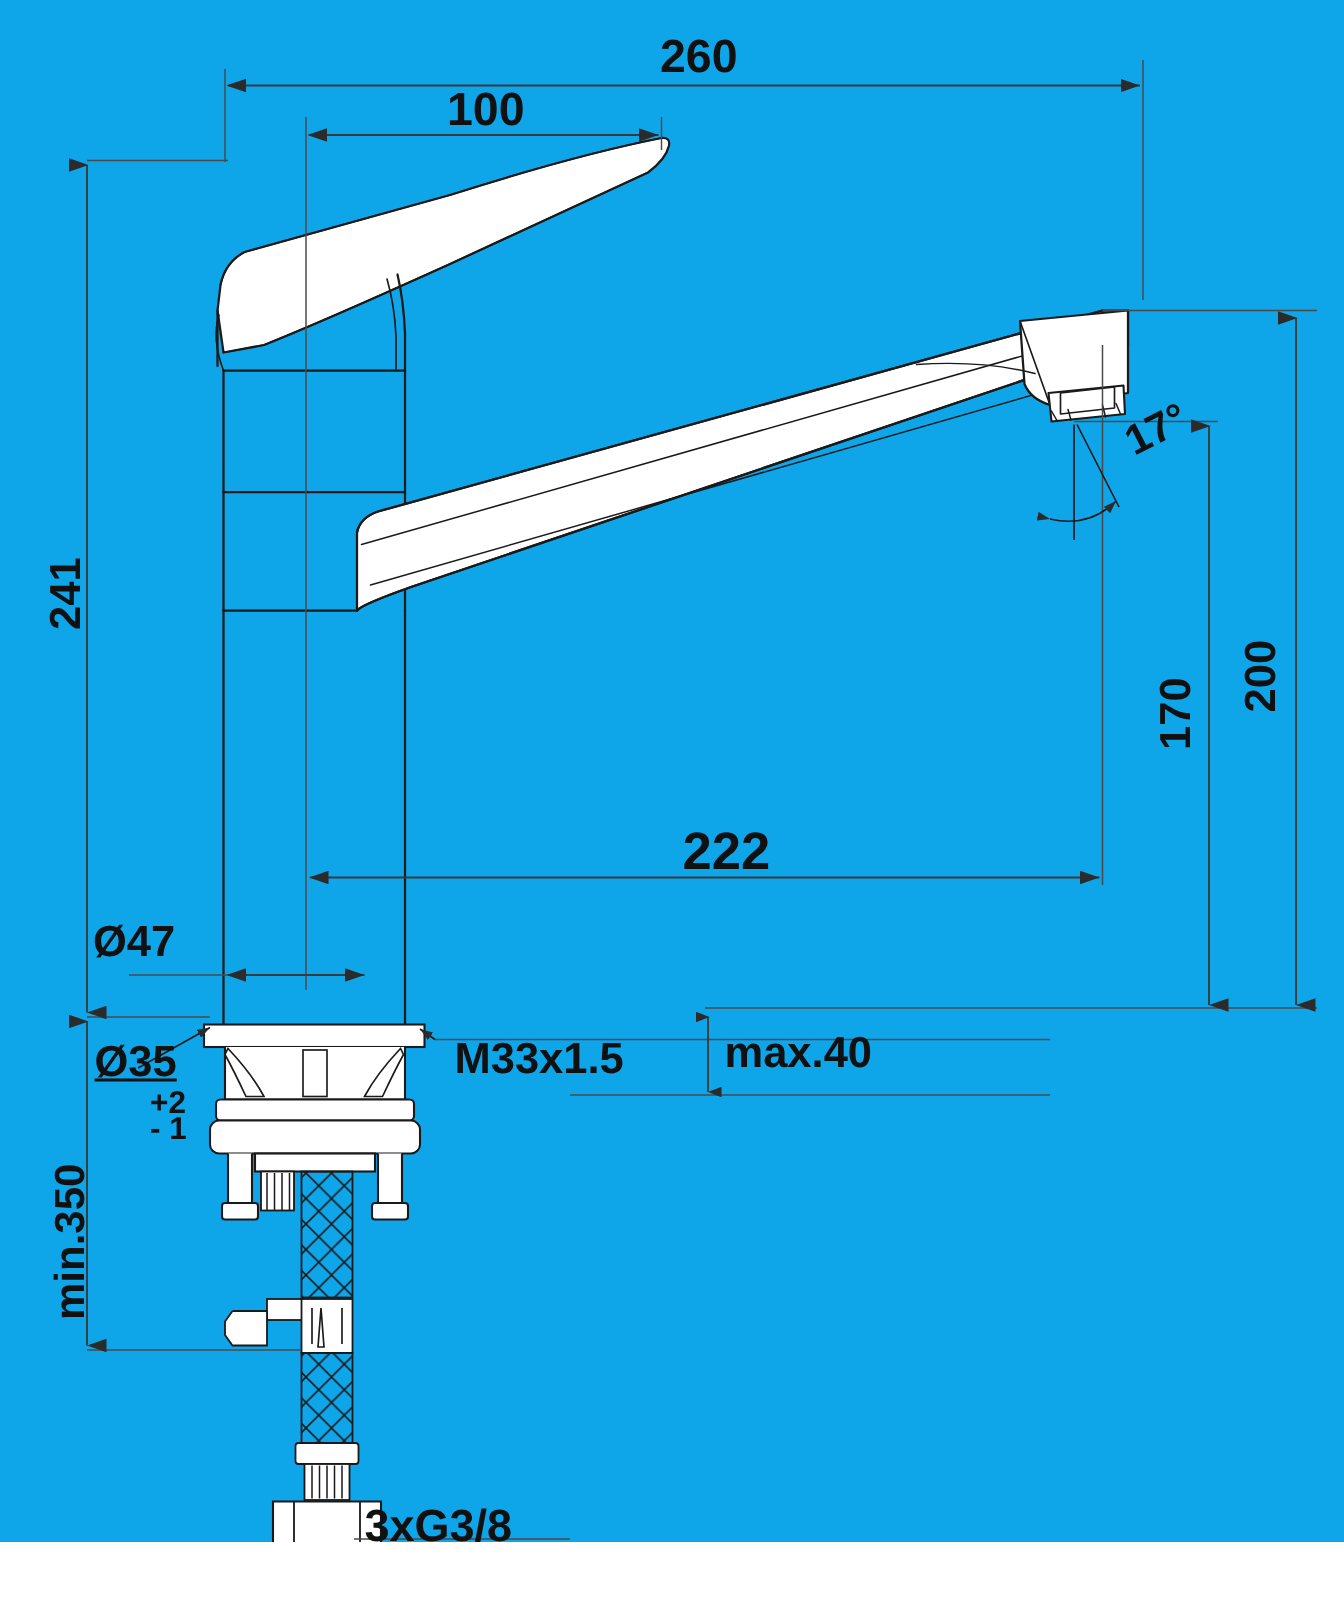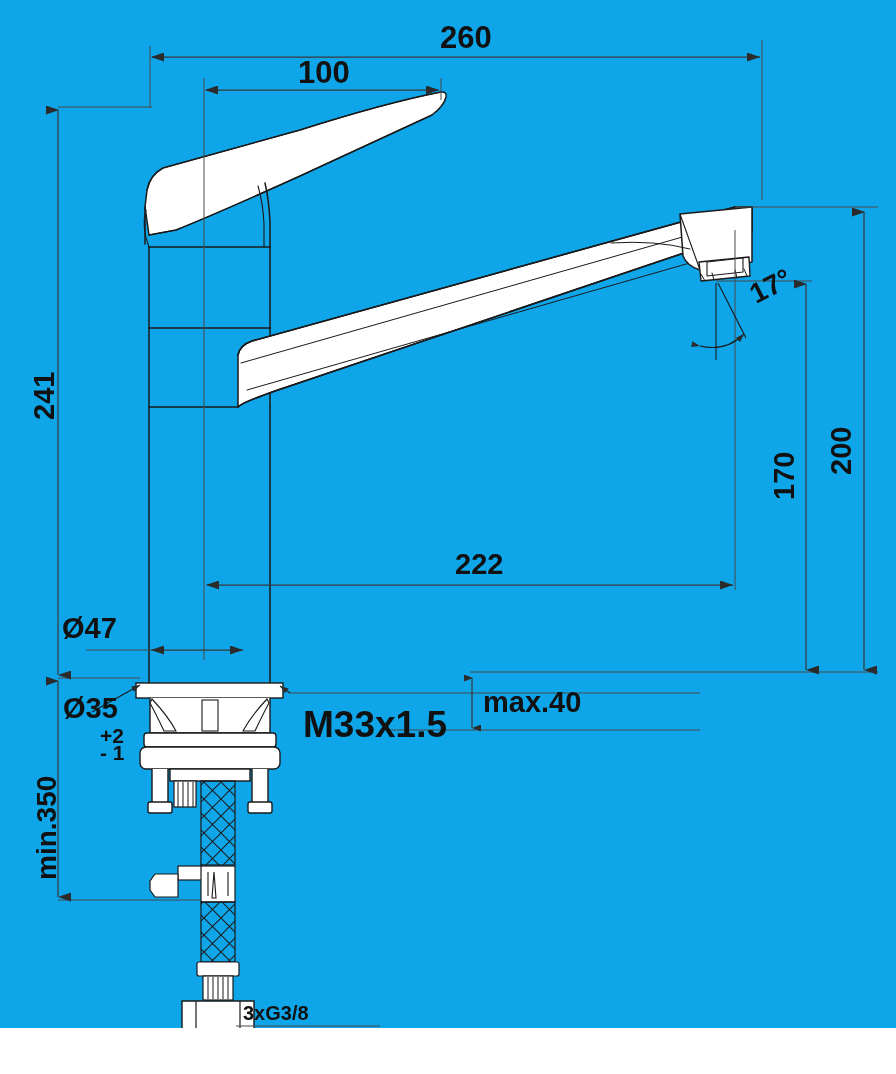--- a/index.html
+++ b/index.html
@@ -159,32 +159,32 @@
   <div class="lbl" style="left:298px;top:57px;font-size:31px;">100</div>
 
   <div class="lbl vert" style="left:30px;top:420px;font-size:29px;transform:rotate(-90deg);">241</div>
 
   <div class="lbl vert" style="left:33px;top:880px;font-size:28px;transform:rotate(-90deg);">min.350</div>
 
   <div class="lbl vert" style="left:827px;top:475px;font-size:29px;transform:rotate(-90deg);">200</div>
 
   <div class="lbl vert" style="left:770px;top:500px;font-size:29px;transform:rotate(-90deg);">170</div>
 
-  <div class="lbl" style="left:455px;top:550px;font-size:29px;">222</div>
+  <div class="lbl" style="left:455px;top:550px;font-size:35px;">222</div>
 
   <div class="lbl" style="left:752px;top:282px;font-size:28px;transform:rotate(-27deg);transform-origin:0 50%;">17°</div>
 
   <div class="lbl" style="left:62px;top:614px;font-size:29px;text-align:center;">Ø47</div>
 
-  <div class="lbl" style="left:63px;top:694px;font-size:29px;">Ø35</div>
+  <div class="lbl" style="left:63px;top:694px;font-size:29px;text-decoration:underline;">Ø35</div>
 
   <div class="tolbox" style="left:100px;top:727px;">
     <div>+2</div>
     <div>- 1</div>
   </div>
 
-  <div class="lbl" style="left:303px;top:692px;font-size:37px;margin-top:14px;">M33x1.5</div>
+  <div class="lbl" style="left:303px;top:692px;font-size:29px;">M33x1.5</div>
 
   <div class="lbl" style="left:483px;top:688px;font-size:29px;text-align:right;">max.40</div>
 
-  <div class="lbl" style="left:243px;top:1003px;font-size:20px;">3xG3/8</div>
+  <div class="lbl" style="left:243px;top:1003px;font-size:30px;">3xG3/8</div>
 
 </div>
 
 </body></html>

